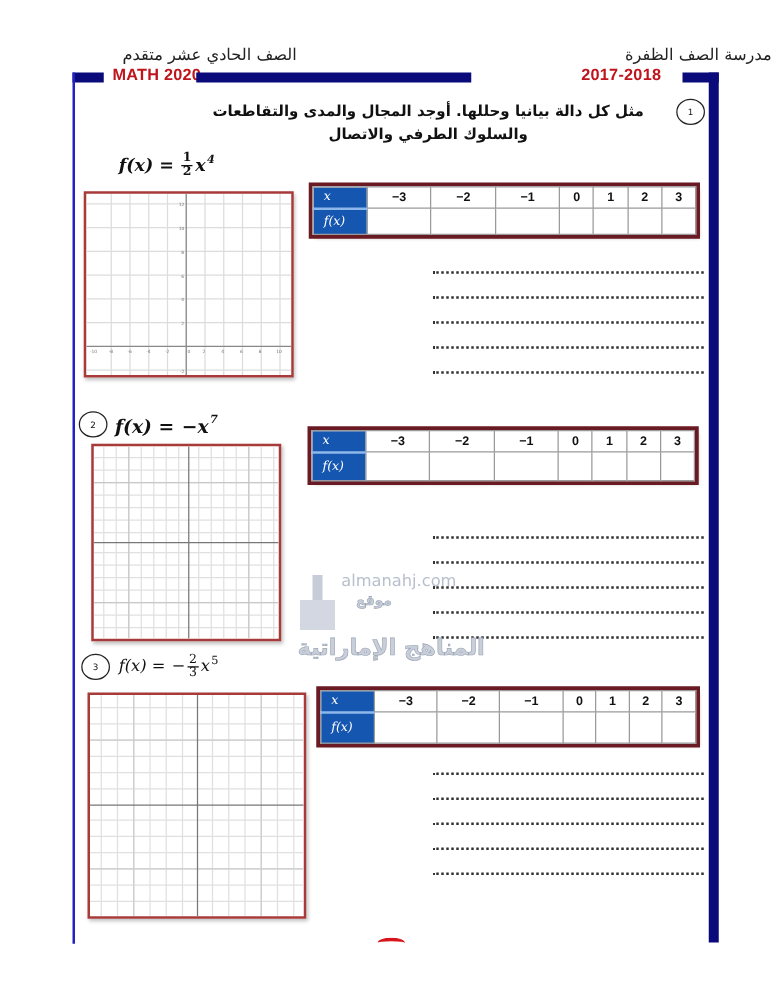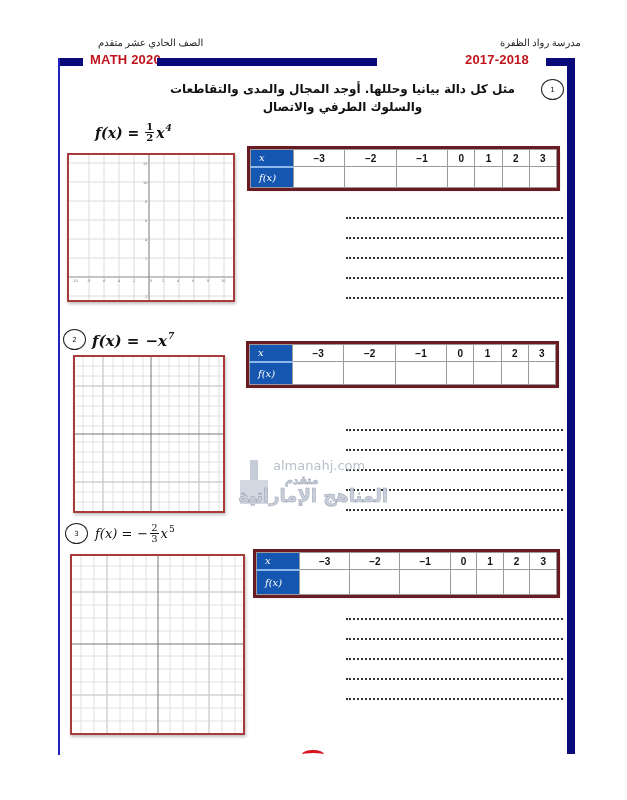--- a/index.html
+++ b/index.html
@@ -1,39 +1,39 @@
 <!DOCTYPE html>
 <html><head>
 <meta charset="utf-8">
 <style>
   html, body { margin:0; padding:0; background:#fff; }
   body { width:627px; height:800px; position:relative; overflow:hidden; font-family:"DejaVu Sans", sans-serif; color:#111; }
   .abs { position:absolute; }
-  .hdr-text { font-size:10px; color:#222; direction:rtl; white-space:nowrap;font-family:Liberation Serif, serif; }
+  .hdr-text { font-size:13px; color:#222; direction:rtl; white-space:nowrap; }
   .bar { background:#0a0a7a; }
   .red-title { color:#c0141c; font-weight:bold; font-family:"Liberation Sans", sans-serif; font-size:13px; letter-spacing:0.2px; }
   .circle { border:1px solid #222; border-radius:50%; background:#fff; font-size:7px; display:flex; align-items:center; justify-content:center; box-sizing:border-box; }
   .instr { direction:rtl; text-align:center; font-size:12px; font-weight:bold; line-height:18px; font-family:"DejaVu Sans", sans-serif; }
   .formula { font-family:"DejaVu Serif", serif; font-style:italic; font-weight:bold; font-size:14px; white-space:nowrap; display:flex; align-items:center; }
   .frac { display:inline-flex; flex-direction:column; align-items:center; font-style:normal; font-size:10px; line-height:10px; margin:0 2px; }
   .frac .num { border-bottom:1px solid #111; padding:0 1px; }
   .sup { font-size:9px; vertical-align:super; position:relative; top:-5px; margin-left:1px; }
   table.vt { border-collapse:collapse; background:#fff; box-shadow:0 0 0 3px #6a1a22, 2px 2px 3px rgba(0,0,0,0.3); }
   table.vt td { border:1px solid #9a9a9a; text-align:center; font-family:"Liberation Sans", sans-serif; font-size:10px; font-weight:bold; padding:0; }
   table.vt td.hd { background:#1556b0; color:#fff; font-style:italic; font-family:"DejaVu Serif", serif; font-weight:normal; width:34px; text-align:left; padding-left:8px; }
   table.vt tr.r1 td.hd { border-bottom:2px solid #8fb8ea; }
   .graph { border:2px solid #a83a3a; box-shadow:1px 2px 3px rgba(0,0,0,0.25); background:#fff; box-sizing:border-box; overflow:hidden; }
   .dots { border-bottom:2px dotted #333; height:0; }
   .wm1 { color:#b8c0cc; font-family:"DejaVu Sans", sans-serif; font-size:13px; }
   .wm2 { color:#c9cfda; font-size:18px; font-weight:bold; direction:rtl; -webkit-text-stroke:0.5px #9aa4b4; }
 </style>
 </head>
 <body>
 
-<div class="abs hdr-text" style="left:500px; top:37px;">مدرسة رواد الظفرة</div>
+<div class="abs hdr-text" style="left:500px; top:37px;">مدرسة الصف الظفرة</div>
 <div class="abs hdr-text" style="left:98px; top:37px;">الصف الحادي عشر متقدم</div>
 
 <div class="abs bar" style="left:58px; top:58px; width:25px; height:8px;"></div>
 <div class="abs red-title" style="left:90px; top:52px;">MATH 2020</div>
 <div class="abs bar" style="left:157px; top:58px; width:220px; height:8px;"></div>
 <div class="abs red-title" style="left:465px; top:52px;">2017-2018</div>
 <div class="abs bar" style="left:546px; top:58px; width:29px; height:8px;"></div>
 
 <div class="abs" style="left:58px; top:58px; width:2px; height:697px; background:#2222c0;"></div>
 <div class="abs bar" style="left:567px; top:58px; width:8px; height:696px;"></div>
@@ -214,22 +214,22 @@
 <div class="abs dots" style="left:346px; top:449px; width:217px;"></div>
 <div class="abs dots" style="left:346px; top:469px; width:217px;"></div>
 <div class="abs dots" style="left:346px; top:489px; width:217px;"></div>
 <div class="abs dots" style="left:346px; top:509px; width:217px;"></div>
 
 <div class="abs" style="left:240px; top:460px; width:30px; height:60px;">
   <div style="position:absolute; left:10px; top:0; width:8px; height:22px; background:#c6ccd8;"></div>
   <div style="position:absolute; left:0; top:20px; width:28px; height:24px; background:#d2d7e2;"></div>
 </div>
 <div class="abs wm1" style="left:273px; top:458px;text-align:right;">almanahj.com</div>
-<div class="abs wm2" style="left:285px; top:474px; font-size:11px;">متقدم</div>
-<div class="abs wm2" style="left:238px; top:485px;">المناهج الإماراتية</div>
+<div class="abs wm2" style="left:285px; top:474px; font-size:11px;">موقع</div>
+<div class="abs wm2" style="left:238px; top:508px;">المناهج الإماراتية</div>
 
 <div class="abs circle" style="left:65px; top:523px; width:23px; height:21px;">
     <span>3</span>
   </div>
 <div class="abs formula" style="left:95px; top:523px; font-weight:normal; font-size:13px;">
   <span>f(x) =</span>
   <span style="margin-left:5px;">−</span>
   <span class="frac">
       <span class="num">2</span>
       <span>3</span>

